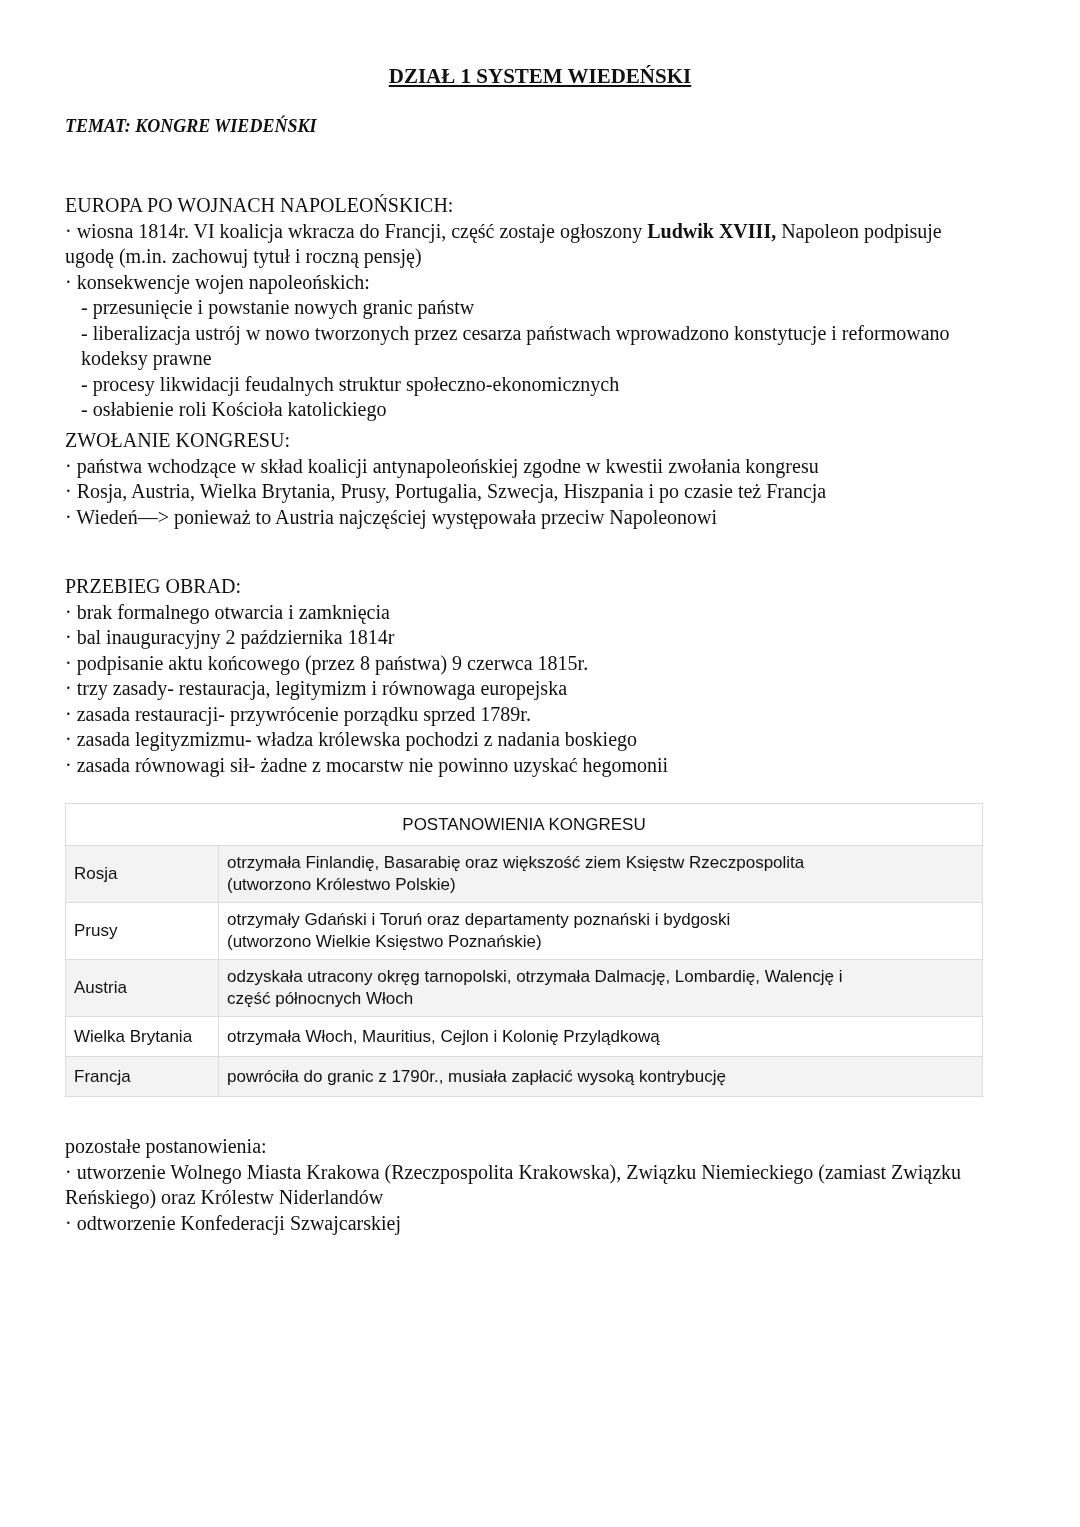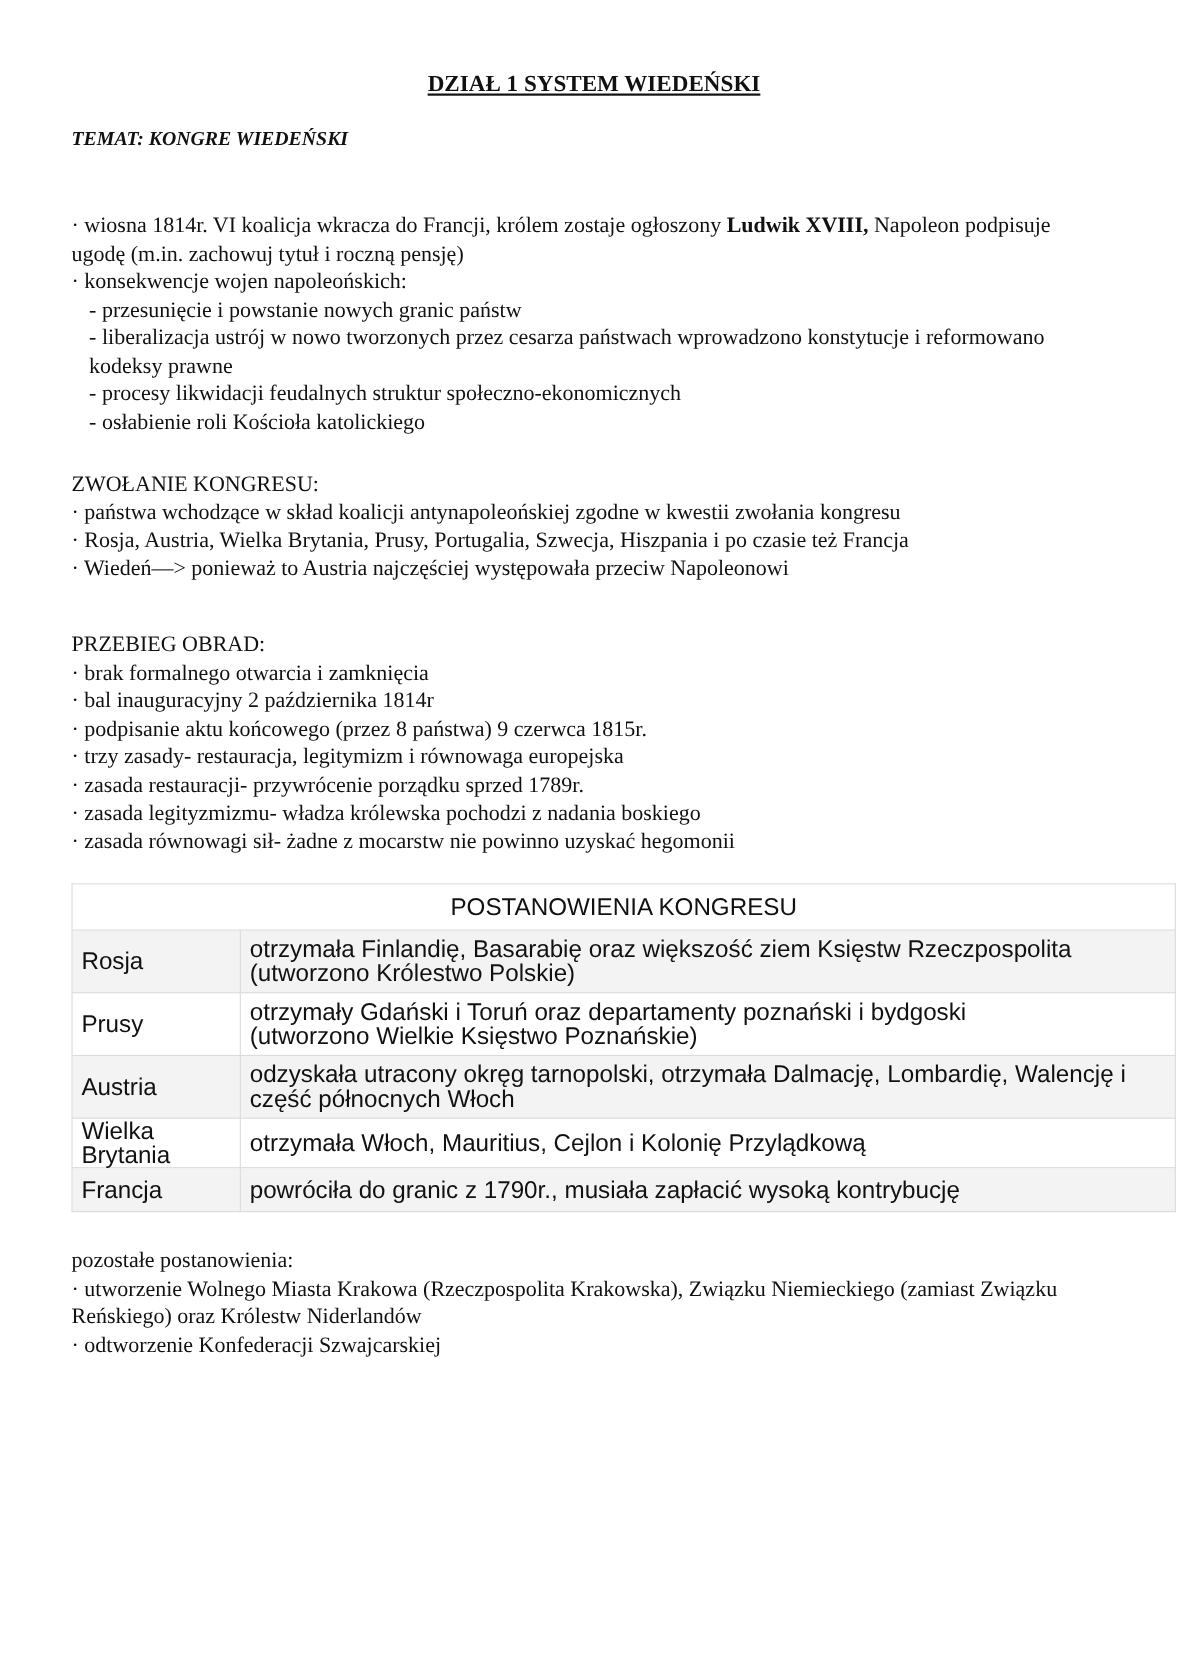--- a/index.html
+++ b/index.html
@@ -4,36 +4,37 @@
 <style>
   html, body { margin:0; padding:0; background:#ffffff; }
   body { width:1080px; height:1527px; position:relative; overflow:hidden; color:#111; }
   .serif { font-family: "Liberation Serif", "DejaVu Serif", serif; }
   .sans { font-family: "Liberation Sans", "DejaVu Sans", sans-serif; }
   .title { position:absolute; top:64px; left:0; width:1080px; text-align:center; font-size:21px; font-weight:bold; text-decoration:underline; }
   .subtitle { position:absolute; top:116px; left:65px; font-size:18px; font-weight:bold; font-style:italic; }
   .section { position:absolute; left:65px; width:900px; font-size:20px; line-height:25.5px; }
   .section p { margin:0; }
   .indent { padding-left:16px; }
-  table.post { position:absolute; left:65px; top:803px; width:1004px; border-collapse:collapse; font-size:22px; }
+  table.post { position:absolute; left:65px; top:803px; width:918px; border-collapse:collapse; font-size:17px; }
   table.post td { border:1px solid #dcdcdc; padding:0 8px; vertical-align:middle; line-height:22px; }
   table.post td.hd { text-align:center; height:41px; background:#fff; }
   table.post td.country { width:136px; }
   table.post tr.shade td { background:#f3f3f3; }
   table.post tr.r2 td { height:56px; }
   table.post tr.r1 td { height:39px; }
 </style>
 </head>
 <body>
 
 <div class="title serif">DZIAŁ 1 SYSTEM WIEDEŃSKI</div>
 <div class="subtitle serif">TEMAT: KONGRE WIEDEŃSKI</div>
 
 <div class="section serif" style="top:193px;">
-  <p><span>· wiosna 1814r. VI koalicja wkracza do Francji, królem zostaje ogłoszony </span><b>Ludwik XVIII,</b><span> Napoleon podpisuje ugodę (m.in. zachowuj tytuł i roczną pensję)</span></p>
+  <p>EUROPA PO WOJNACH NAPOLEOŃSKICH:</p>
+  <p><span>· wiosna 1814r. VI koalicja wkracza do Francji, część zostaje ogłoszony </span><b>Ludwik XVIII,</b><span> Napoleon podpisuje ugodę (m.in. zachowuj tytuł i roczną pensję)</span></p>
   <p>· konsekwencje wojen napoleońskich:</p>
   <p class="indent">- przesunięcie i powstanie nowych granic państw</p>
   <p class="indent">- liberalizacja ustrój w nowo tworzonych przez cesarza państwach wprowadzono konstytucje i reformowano kodeksy prawne</p>
   <p class="indent">- procesy likwidacji feudalnych struktur społeczno-ekonomicznych</p>
   <p class="indent">- osłabienie roli Kościoła katolickiego</p>
 </div>
 
 <div class="section serif" style="top:428px;">
   <p>ZWOŁANIE KONGRESU:</p>
   <p>· państwa wchodzące w skład koalicji antynapoleońskiej zgodne w kwestii zwołania kongresu</p>

